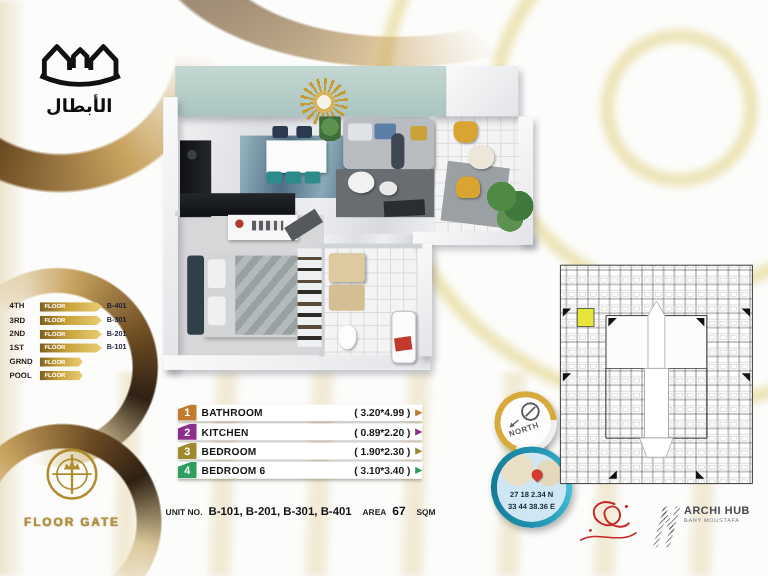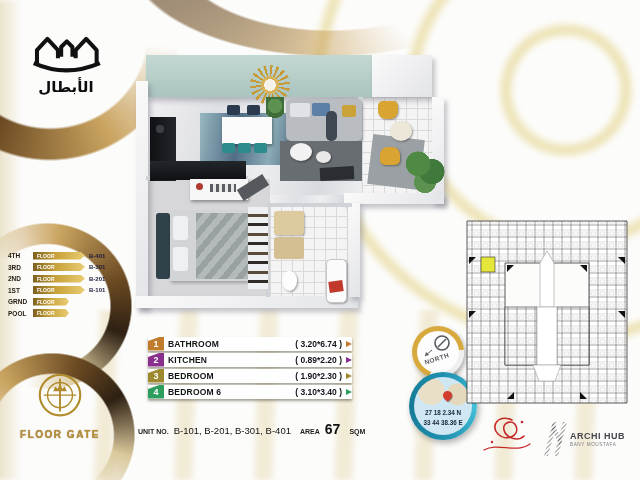--- a/index.html
+++ b/index.html
@@ -65,44 +65,44 @@
   .ltag{width:16px;height:13.5px;clip-path:polygon(0 30%,70% 0,100% 0,100% 100%,0 100%);
      color:#fff;font-size:9px;font-weight:bold;display:flex;align-items:center;justify-content:center;}
   .lname{font-size:8.5px;font-weight:bold;color:#141414;padding-left:4px;letter-spacing:.2px;}
   .ldims{margin-left:auto;font-size:8.5px;font-weight:bold;color:#141414;padding-right:2px;}
   .larrow{width:0;height:0;border-top:3.5px solid transparent;border-bottom:3.5px solid transparent;
      border-left:6px solid #999;margin-left:2px;}
 
   
   .unitline{left:138px;top:421px;width:240px;display:flex;align-items:baseline;gap:5px;}
   .ul-label{font-size:7px;font-weight:bold;color:#222;}
-  .ul-units{font-size:9.5px;font-weight:normal;color:#111;}
+  .ul-units{font-size:9.5px;font-weight:bold;color:#111;}
   .ul-area{font-size:7px;font-weight:bold;color:#222;margin-left:4px;}
-  .ul-val{font-size:14px;font-weight:bold;color:#111;}
+  .ul-val{font-size:10px;font-weight:bold;color:#111;}
 
   
   .connector{left:429px;top:342px;width:26px;height:82px;background:linear-gradient(90deg,#e8e8e8,#c9c9cc,#e8e8e8);border-radius:12px;box-shadow:1px 2px 3px rgba(0,0,0,.2);}
   .compass{left:412px;top:326px;width:52px;height:52px;border-radius:50%;
      background:conic-gradient(from 200deg,#d8a93c 0 68%,#efefef 68% 100%);
      box-shadow:2px 3px 5px rgba(0,0,0,.3);}
   .compass .face{position:absolute;inset:5px;border-radius:50%;background:#fdfdfd;overflow:hidden;}
   .compass .nlabel{position:absolute;left:7px;top:24px;font-size:6.5px;font-weight:bold;color:#55595e;transform:rotate(-18deg);letter-spacing:.5px;}
   .locbadge{left:409px;top:372px;width:68px;height:68px;border-radius:50%;
      background:conic-gradient(from 0deg,#1f8fae,#45c0d8,#1f8fae,#157a96,#1f8fae);
      box-shadow:2px 3px 6px rgba(0,0,0,.3);}
   .locbadge .face{position:absolute;inset:5px;border-radius:50%;overflow:hidden;
      background:radial-gradient(circle at 30% 25%,#e9dfc6 0 22%,transparent 23%),
                 radial-gradient(circle at 75% 30%,#e4d9bd 0 18%,transparent 19%),
                 #cfe7f3;}
   .pin{position:absolute;left:29px;top:14px;width:9px;height:9px;background:#d23b2f;border-radius:50% 50% 50% 0;transform:rotate(-45deg);box-shadow:0 1px 1px rgba(0,0,0,.4);}
   .coords{position:absolute;left:0;right:0;top:31px;text-align:center;font-size:6.3px;font-weight:bold;color:#16263a;line-height:1.55;}
 
   
   .sig{left:478px;top:412px;width:58px;height:48px;}
-  .archihub{left:540px;top:420px;width:98px;display:flex;align-items:center;}
+  .archihub{left:540px;top:420px;width:98px;display:flex;align-items:flex-start;}
   .ah-text .ah-name{font-size:9px;font-weight:bold;color:#46464e;letter-spacing:.5px;}
   .ah-text .ah-sub{font-size:4.6px;color:#7a7a82;letter-spacing:.6px;margin-top:1px;}
 
   
   .sitemap{left:463px;top:213px;width:168px;height:198px;}
 </style>
 </head>
 <body>
 
 <div class="stage">
@@ -234,21 +234,21 @@
     <div class="f" style="left:248px;top:46px;width:20px;height:18px;border-radius:5px 5px 8px 8px;background:#d9a431;box-shadow:1px 1px 2px rgba(0,0,0,.35);"></div>
     <div class="f" style="left:250px;top:92px;width:20px;height:18px;border-radius:8px 8px 5px 5px;background:#d9a431;box-shadow:1px 1px 2px rgba(0,0,0,.35);"></div>
     <div class="f" style="left:260px;top:66px;width:22px;height:20px;border-radius:50%;background:#ece7d8;box-shadow:1px 1px 2px rgba(0,0,0,.35);"></div>
     <div class="f" style="left:272px;top:88px;width:46px;height:52px;background:radial-gradient(circle at 35% 40%,#4e8a44 0 28%,transparent 29%),radial-gradient(circle at 65% 55%,#3f7a3c 0 30%,transparent 31%),radial-gradient(circle at 50% 75%,#5d9150 0 24%,transparent 25%);"></div>
   </div>
 
   <div class="abs legend">
     <div class="lrow">
       <span class="ltag" style="background: rgb(192, 123, 45);">1</span>
       <span class="lname">BATHROOM</span>
-      <span class="ldims">( 3.20*6.74 )</span>
+      <span class="ldims">( 3.20*4.99 )</span>
       <span class="larrow" style="border-left-color: rgb(192, 123, 45);"></span>
     </div>
     <div class="lrow">
       <span class="ltag" style="background: rgb(139, 47, 143);">2</span>
       <span class="lname">KITCHEN</span>
       <span class="ldims">( 0.89*2.20 )</span>
       <span class="larrow" style="border-left-color: rgb(139, 47, 143);"></span>
     </div>
     <div class="lrow">
       <span class="ltag" style="background: rgb(157, 138, 47);">3</span>

